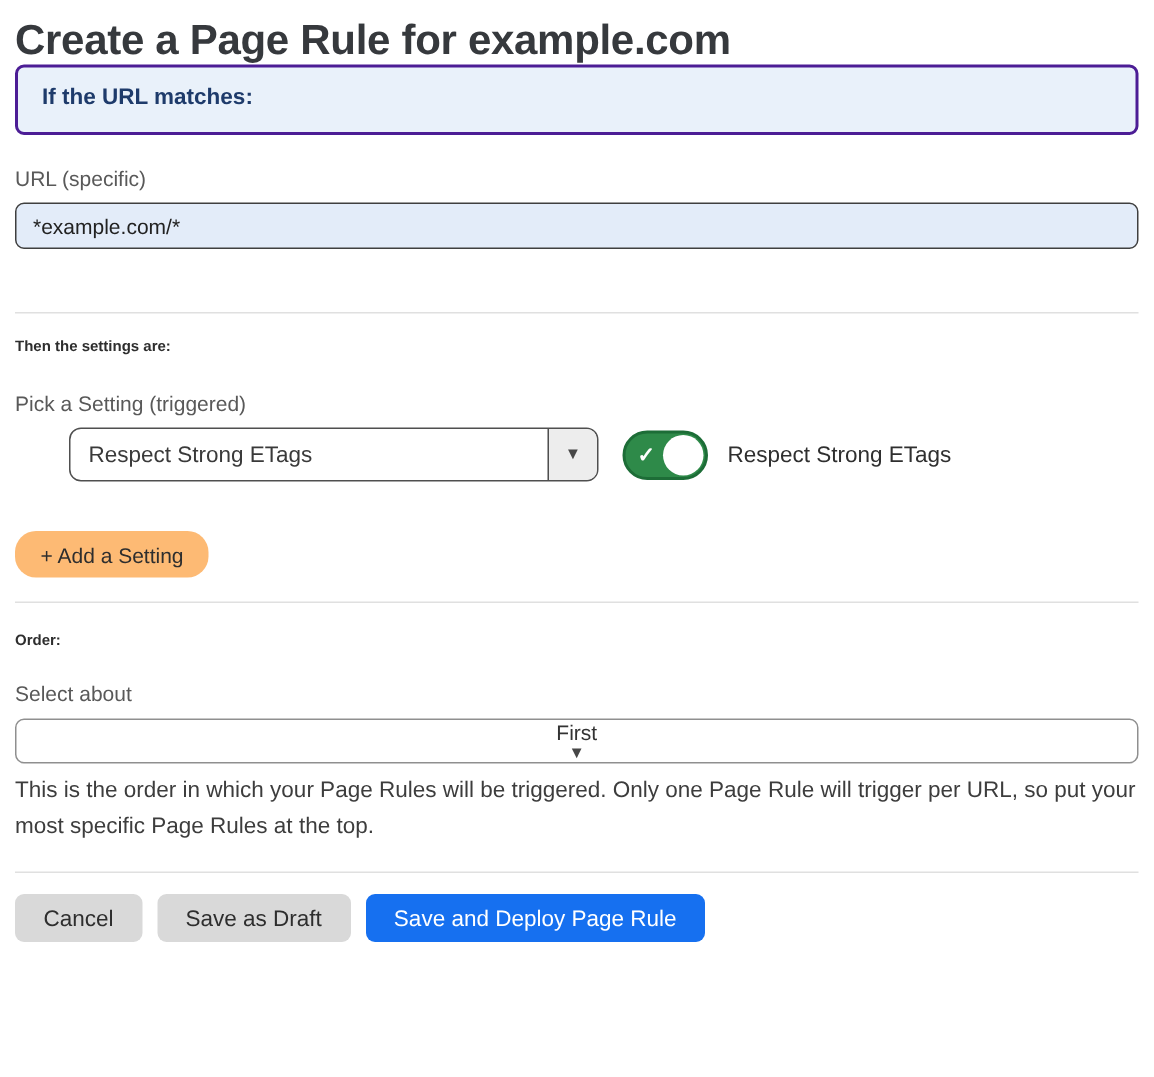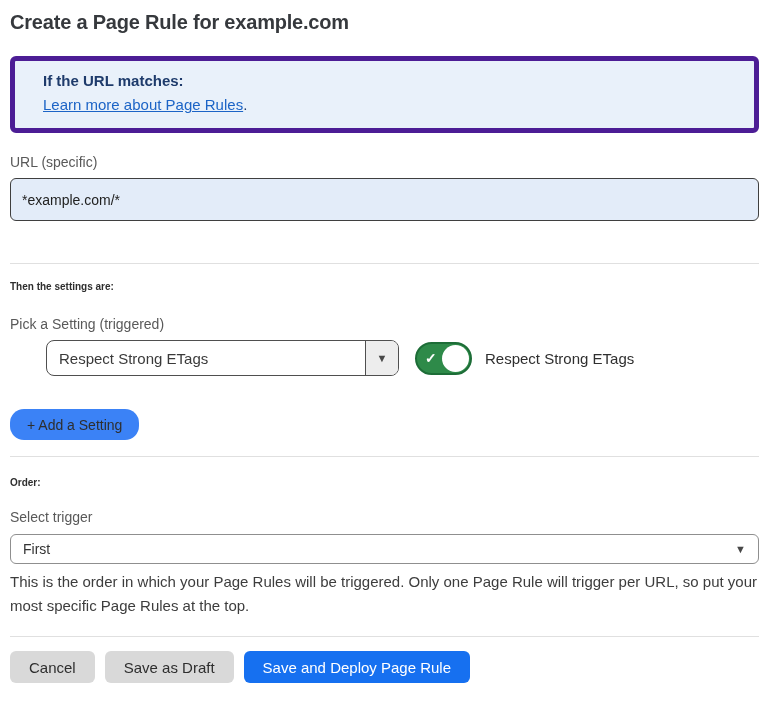--- a/index.html
+++ b/index.html
@@ -7,51 +7,50 @@
   body {
     width: 769px;
     height: 718px;
     background: #ffffff;
     font-family: "Liberation Sans", sans-serif;
     padding: 0 10px;
     overflow: hidden;
   }
   .page-title {
     margin: 11px 0 0 0;
-    font-size: 20px;
+    font-size: 28px;
     font-weight: 700;
     color: #36393d;
     letter-spacing: -0.2px;
   }
   .info-box {
-    margin-top: 22px;
     background: #e9f1fa;
-    border: 5px solid #4c1d95;
-    border-radius: 6px;
-    padding: 8px 14px 11px 28px;
+    border: 2px solid #4c1d95;
+    border-radius: 6px;
+    padding: 8px 14px 11px 16px;
     color: #1e3b6b;
     font-size: 15px;
     line-height: 24px;
   }
   .info-heading { font-weight: 700; }
   .info-link {
     color: #1c64c6;
     text-decoration: underline;
     cursor: pointer;
   }
   .field-label {
     color: #595959;
     font-size: 14px;
     margin-top: 21px;
   }
   .url-input {
     display: block;
     margin-top: 8px;
     width: 100%;
-    height: 43px;
+    height: 31px;
     background: #e3ecf9;
     border: 1px solid #3f3f3f;
     border-radius: 6px;
     padding: 0 11px;
     font-size: 14px;
     color: #222;
     font-family: "Liberation Sans", sans-serif;
     outline: none;
   }
   .divider {
@@ -132,21 +131,21 @@
     border-radius: 50%;
     background: #ffffff;
   }
   .toggle-label {
     margin-left: 13px;
     font-size: 15px;
     color: #2f2f2f;
   }
   .add-setting-btn {
     margin-top: 33px;
-    background: #3b82f6;
+    background: #fdba74;
     border: none;
     border-radius: 14px;
     height: 31px;
     padding: 0 17px;
     font-size: 14px;
     color: #2e2e2e;
     font-family: "Liberation Sans", sans-serif;
     cursor: pointer;
     display: inline-flex;
     align-items: center;
@@ -158,20 +157,21 @@
     border: 1px solid #8f8f8f;
     border-radius: 6px;
     background: #ffffff;
     display: flex;
     align-items: center;
     justify-content: space-between;
     padding: 0 12px;
     font-size: 14px;
     color: #333333;
     cursor: pointer;
+    flex-direction: column;
   }
   .order-select .caret { font-size: 11px; color: #474747; }
   .help-text {
     margin-top: 6px;
     font-size: 15px;
     line-height: 24px;
     color: #3d3d3d;
     max-width: 749px;
   }
   .footer-row {
@@ -196,21 +196,20 @@
 </style>
 </head>
 <body>
 
 
 
 <h1 class="page-title">Create a Page Rule for example.com</h1>
 
 <div class="info-box">
   <div class="info-heading">If the URL matches:</div>
-  <div><a class="info-link">Learn more about Page Rules</a><span>.</span></div>
 </div>
 
 <div class="field-label">URL (specific)</div>
 <input class="url-input" type="text" value="*example.com/*" style="">
 
 <hr class="divider divider-1">
 
 <div class="section-heading">Then the settings are:</div>
 
 <div class="field-label pick-label">Pick a Setting (triggered)</div>
@@ -228,21 +227,21 @@
   </div>
   <div class="toggle-label">Respect Strong ETags</div>
 </div>
 
 <button class="add-setting-btn">+ Add a Setting</button>
 
 <hr class="divider divider-2">
 
 <div class="section-heading order-heading">Order:</div>
 
-<div class="field-label">Select trigger</div>
+<div class="field-label">Select about</div>
 
 <div class="order-select">
   <span>First</span>
   <span class="caret">▼</span>
 </div>
 
 <div class="help-text">This is the order in which your Page Rules will be triggered. Only one Page Rule will trigger per URL, so put your most specific Page Rules at the top.</div>
 
 <hr class="divider divider-3">
 

